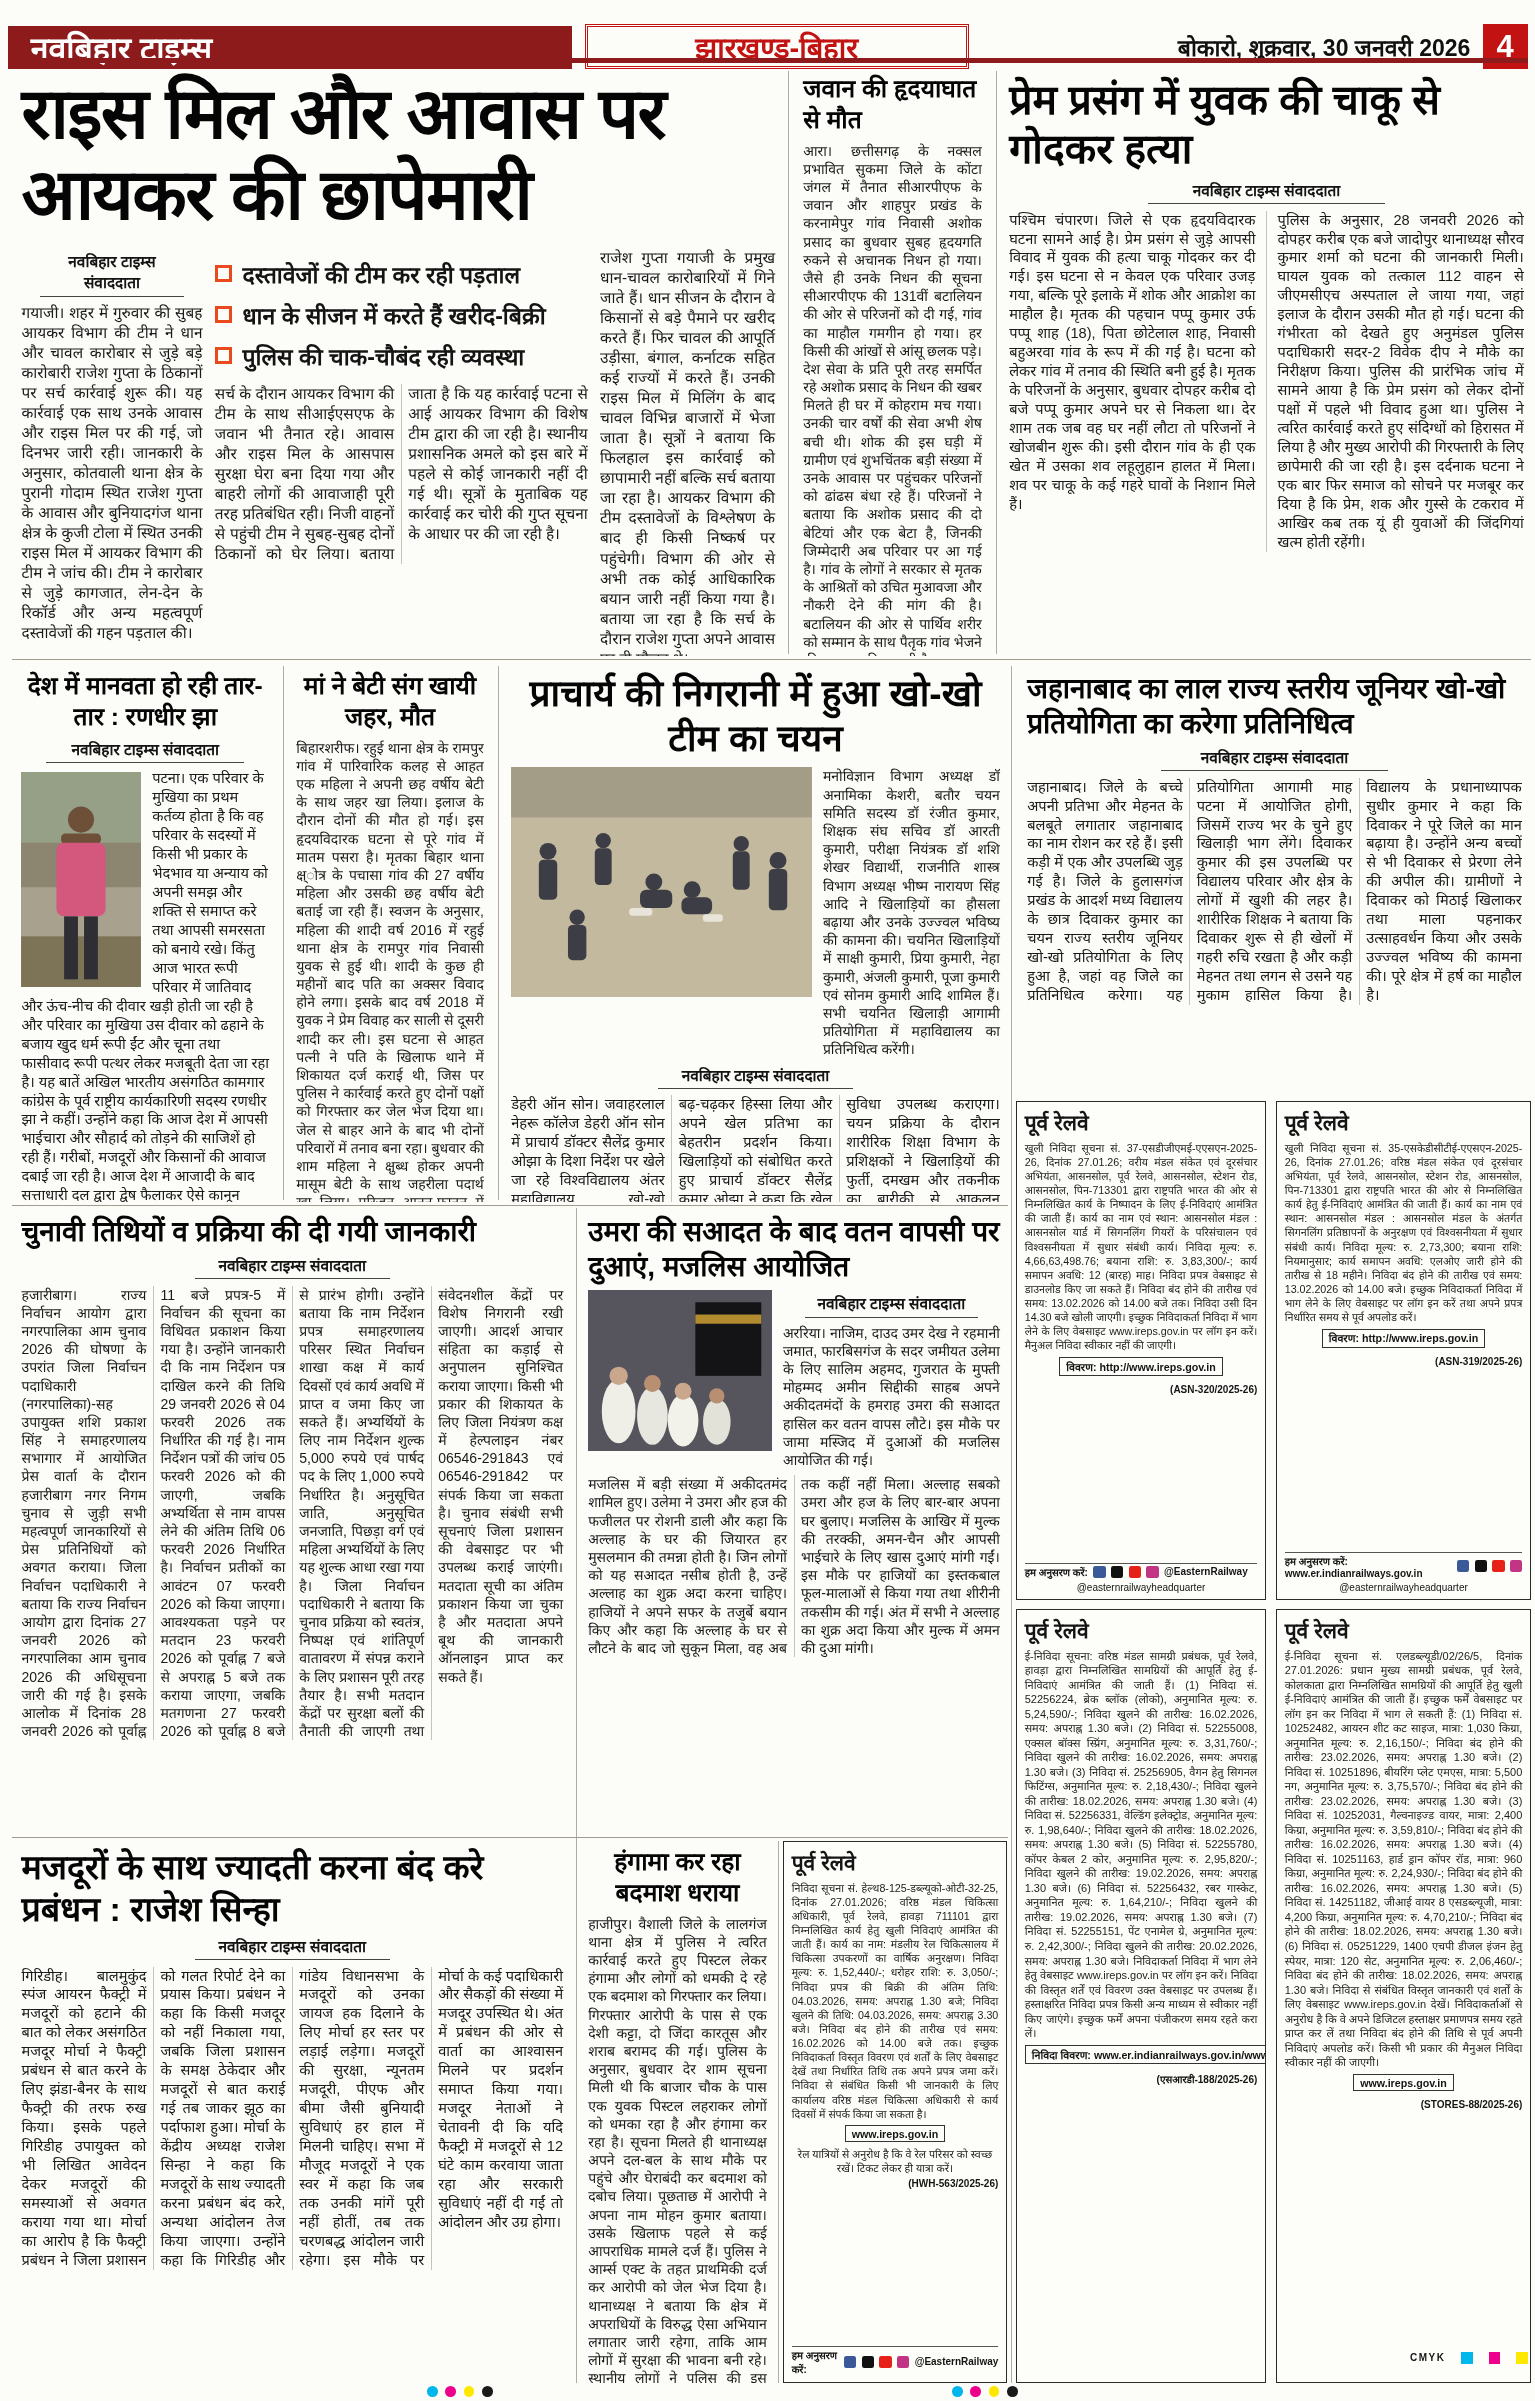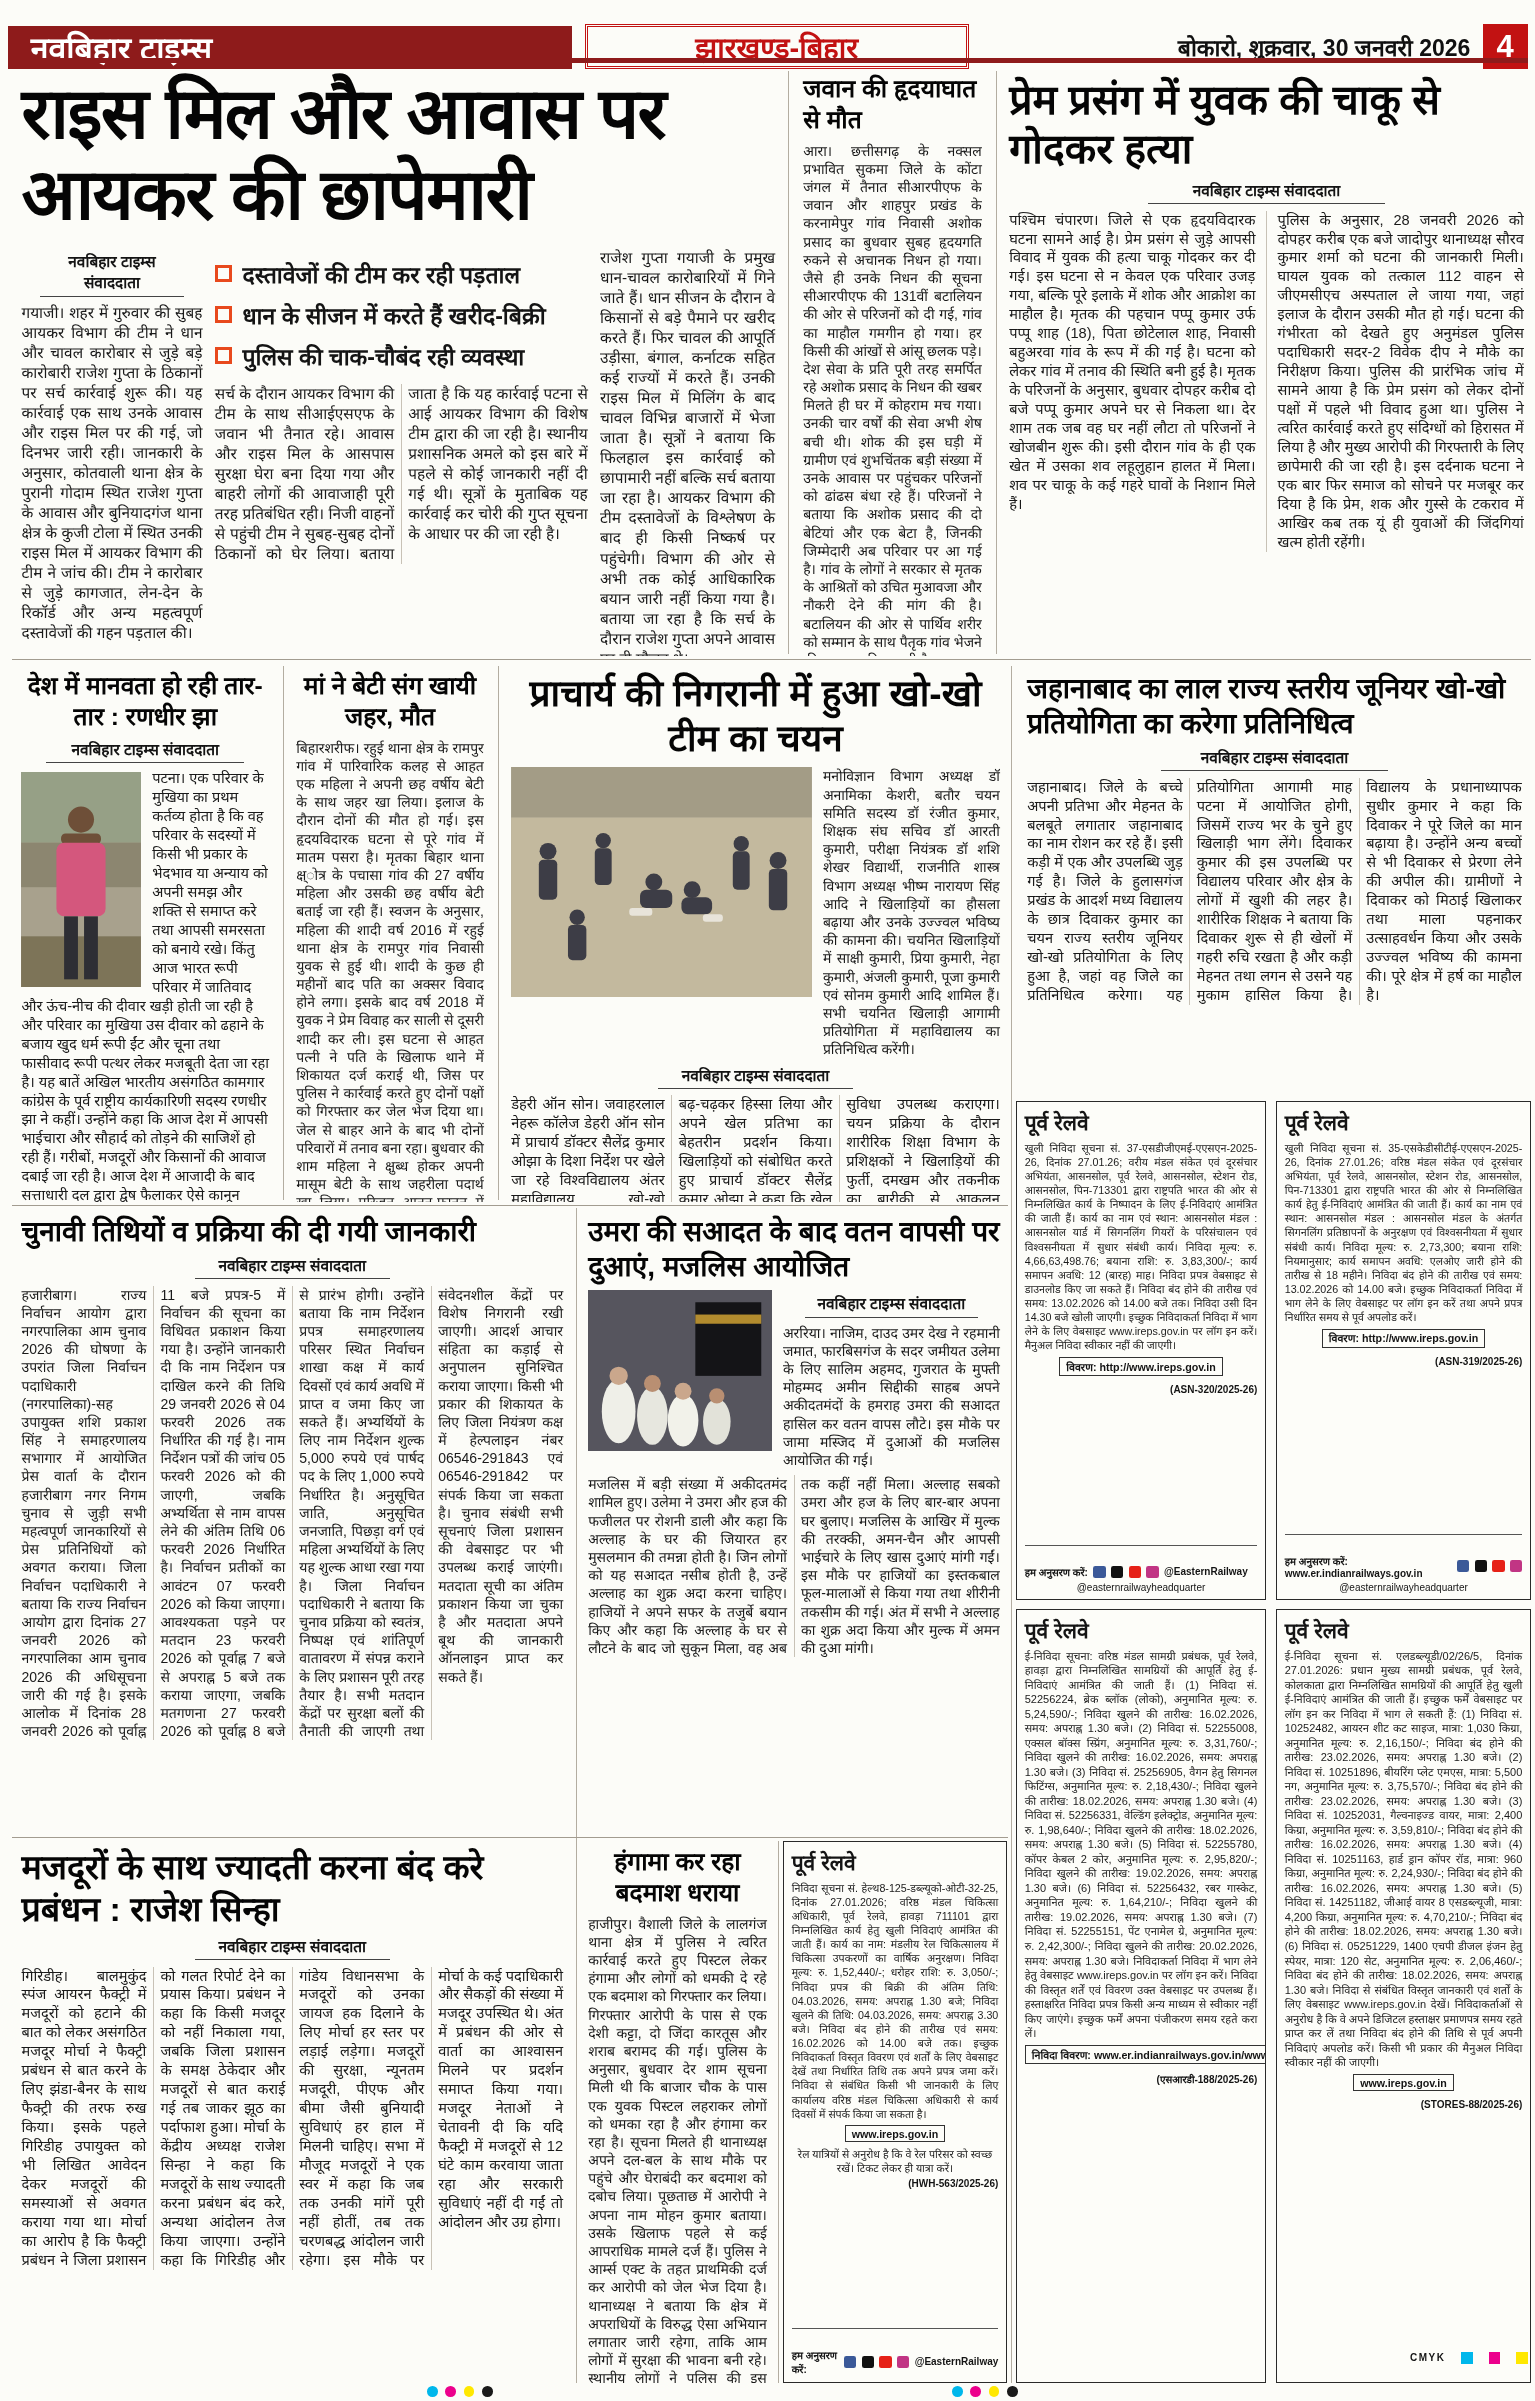--- a/index.html
+++ b/index.html
@@ -46,21 +46,21 @@
 .ph{display:block;background:#aaa}
 .ph4{float:left;width:120px;height:215px;margin:3.1px 10.7px 4.6px 0}
 .rowflex{display:flex;gap:10.7px}
 
 .notice{border:1.2px solid #2a2a2a;padding:6.1px 7.7px;background:#fdfdf9;display:flex;flex-direction:column}
 .notice .ntitle{text-align:left;font-size:21px;font-weight:700;margin:0 0 4.6px}
 .nbody{font-size:10.7px;line-height:1.32;text-align:justify;color:#1b1b1b}
 .nbody.small{font-size:11px}
 .nref{font-size:10px;text-align:right;margin-top:3.1px;font-weight:700}
 .webchip{border:1.1px solid #333;padding:1.5px 6.1px;font-weight:700;font-size:10.7px;text-align:center;margin:4.6px auto;display:block;width:max-content}
-.social{display:flex;align-items:center;gap:5.4px;font-size:10px;font-weight:700;margin-top:auto;border-top:0.8px solid #555;padding-top:19px}
+.social{display:flex;align-items:center;gap:5.4px;font-size:10px;font-weight:700;margin-top:auto;border-top:0.8px solid #555;padding-top:1px}
 .icon-sq{width:12.3px;height:12.3px;border-radius:2.3px;display:inline-block;flex:0 0 auto}
 .fb{background:#3b5998}.xx{background:#111}.yt{background:#e62117}.ig{background:#c13584}
 
 .reg-dots{display:flex;gap:7.7px;align-items:center}
 .dot{width:10.7px;height:10.7px;border-radius:50%;display:inline-block}
 .cmyk{display:flex;gap:16px;align-items:flex-start}
 .csq{width:11.5px;height:11.5px;display:inline-block}
 .cmyk-label{font-size:10px;font-weight:700;letter-spacing:1.5px}
 .kbox{width:20px;height:20px;border:1.5px solid #111;display:flex;align-items:center;justify-content:center;font-weight:700;font-size:12.3px}
 </style>

